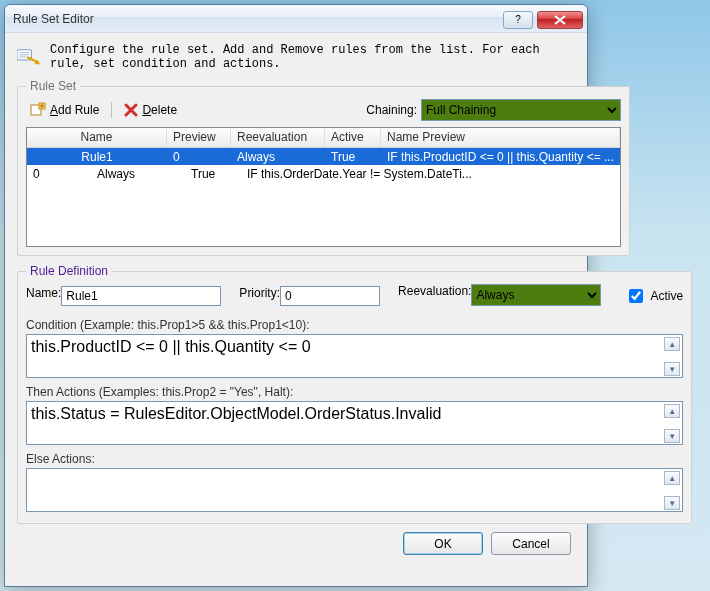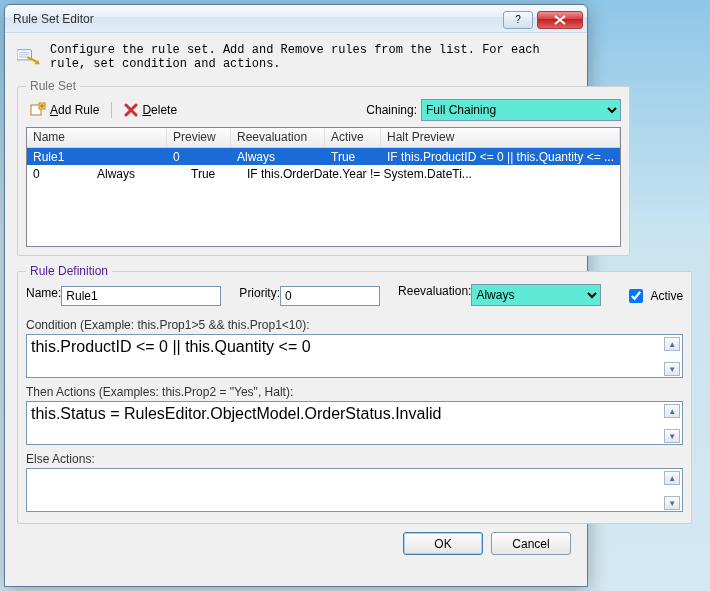--- a/index.html
+++ b/index.html
@@ -47,29 +47,29 @@
     background:#f0f0f0;
   }
   fieldset.ruleset > legend { padding:0 4px; color:#737373; }
   .toolbar { display:flex; align-items:center; margin-bottom:6px; }
   .tbtn { display:flex; align-items:center; gap:4px; padding:1px 4px; cursor:default; }
   .tbtn .u { text-decoration:underline; }
   .sep { width:1px; height:16px; background:#c0c0c0; margin:0 8px; }
   .toolbar .spacer { flex:1; }
   .chaining-label { margin-right:4px; }
   select.chaining, select.reev {
-    height:22px; border:1px solid #7a96b0; background:#5eead4; font-family:inherit; font-size:12px;
+    height:22px; border:1px solid #7a96b0; background:#4d7c0f; font-family:inherit; font-size:12px;
   }
   select.chaining { width:200px; }
   .grid {
     height:120px; background:#fff; border:1px solid #828790; overflow:hidden;
   }
   .grid-head { display:flex; height:20px; background:linear-gradient(to bottom,#fdfdfd,#ececec); border-bottom:1px solid #d0d0d0; }
   .gh { padding:2px 6px; border-right:1px solid #e0e0e0; color:#333; }
-  .col-name { width:140px; }
+  .col-name { width:140px;text-align:center; }
   .col-pri  { width:64px; }
   .col-reev { width:94px; }
   .col-act  { width:56px; }
   .col-prev { flex:1; }
   .grid-body { }
   .gr { display:flex; height:17px; align-items:center; }
   .gr.sel { background:#1a6bd8; color:#fff; }
   .gc { padding:1px 6px; overflow:hidden; white-space:nowrap; text-overflow:ellipsis; }
   fieldset.ruledef {
     border:1px solid #d0d0d0; border-radius:2px; padding:6px 8px 8px 8px; margin:0;
@@ -163,21 +163,21 @@
           <option>Full Chaining</option>
         </select>
       </div>
 
       <div class="grid">
         <div class="grid-head">
           <div class="gh col-name">Name</div>
           <div class="gh col-pri">Preview</div>
           <div class="gh col-reev">Reevaluation</div>
           <div class="gh col-act">Active</div>
-          <div class="gh col-prev">Halt Preview</div>
+          <div class="gh col-prev">Name Preview</div>
         </div>
         <div class="grid-body">
           <div class="gr sel">
             <div class="gc col-name">Rule1</div>
             <div class="gc col-pri">0</div>
             <div class="gc col-reev">Always</div>
             <div class="gc col-act">True</div>
             <div class="gc col-prev">IF this.ProductID &lt;= 0 || this.Quantity &lt;= ...</div>
           </div>
           <div class="gr">

